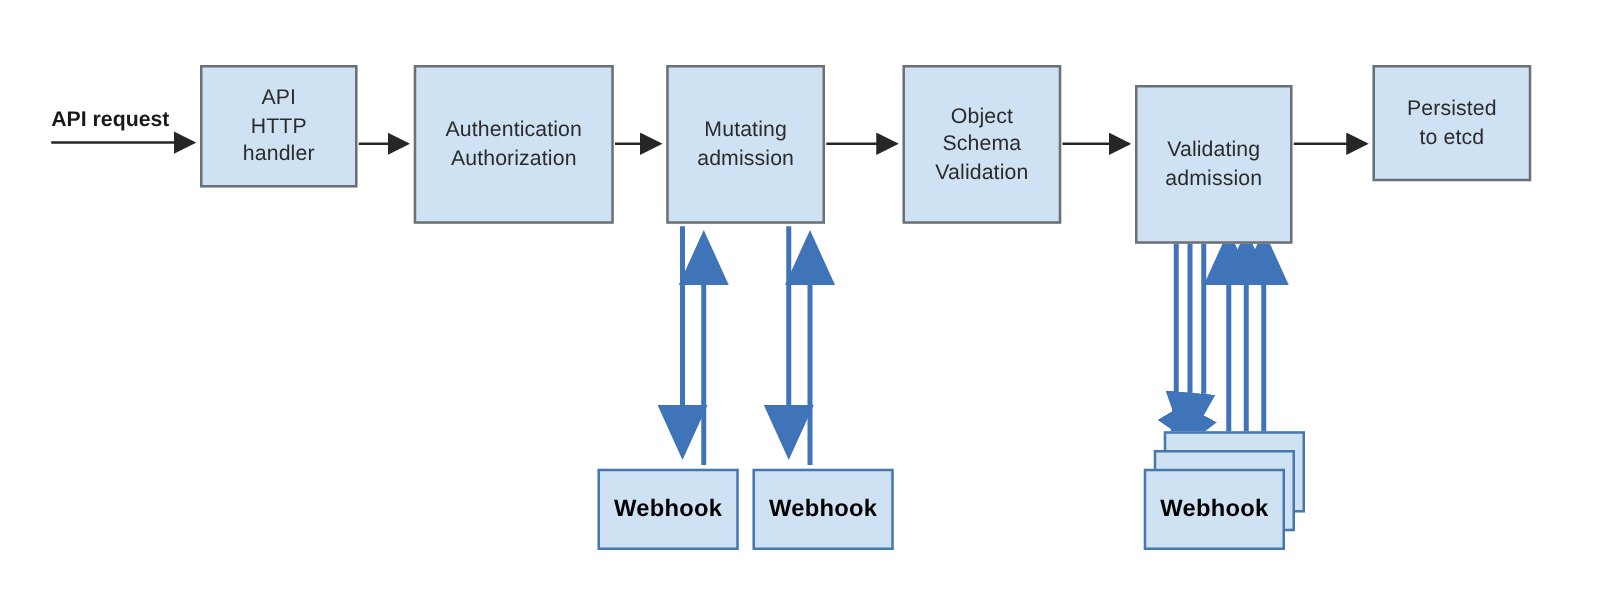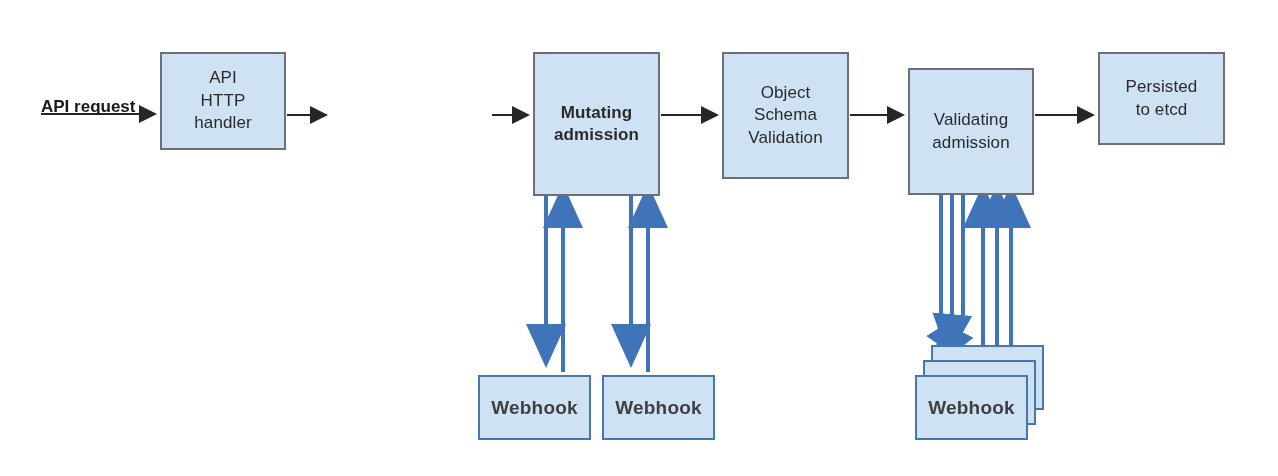--- a/index.html
+++ b/index.html
@@ -19,21 +19,21 @@
     letter-spacing:.1px;
   }
   .stage-box .lbl{white-space:pre-line;}
 
   .wh-box{
     position:absolute;
     background:#cfe2f3;
     border:2px solid #4677ad;
     box-sizing:border-box;
     display:flex;align-items:center;justify-content:center;
-    color:#404040;
+    color:#000000;
     font-size:19px;
     font-weight:bold;
     letter-spacing:.2px;
   }
   .wh-ghost{background:#cfe2f3;border:2px solid #4677ad;box-sizing:border-box;position:absolute;}
 
   .req-label{
     position:absolute;
     font-size:17px;
     font-weight:bold;
@@ -100,30 +100,34 @@
       <line x1="963" y1="315" x2="938" y2="362" stroke="#3f74b8" stroke-width="4" marker-end="url(#ah-blue-dn)"></line>
     </g>
 
     <g>
       <line x1="983" y1="372" x2="983" y2="190" stroke="#3f74b8" stroke-width="4" marker-end="url(#ah-blue-up)"></line>
       <line x1="997" y1="372" x2="997" y2="190" stroke="#3f74b8" stroke-width="4" marker-end="url(#ah-blue-up)"></line>
       <line x1="1011" y1="372" x2="1011" y2="190" stroke="#3f74b8" stroke-width="4" marker-end="url(#ah-blue-up)"></line>
     </g>
   </svg>
 
-  <div class="req-label" style="left:41px;top:86px;margin-top:11px;">API request</div>
+  <div class="req-label" style="left:41px;top:86px;">API request</div>
 
   <div class="stage-box" style="left:160px;top:52px;width:126px;height:98px;">
     <span class="lbl">API
 HTTP
 handler</span>
   </div>
 
+  <div class="stage-box" style="left:331px;top:52px;width:160px;height:127px;">
+    <span class="lbl">Authentication
+Authorization</span>
+  </div>
 
-  <div class="stage-box" style="left:533px;top:52px;width:127px;height:144px;font-weight:bold;">
+  <div class="stage-box" style="left:533px;top:52px;width:127px;height:127px;">
     <span class="lbl">Mutating
 admission</span>
   </div>
 
   <div class="stage-box" style="left:722px;top:52px;width:127px;height:127px;">
     <span class="lbl">Object
 Schema
 Validation</span>
   </div>
 

